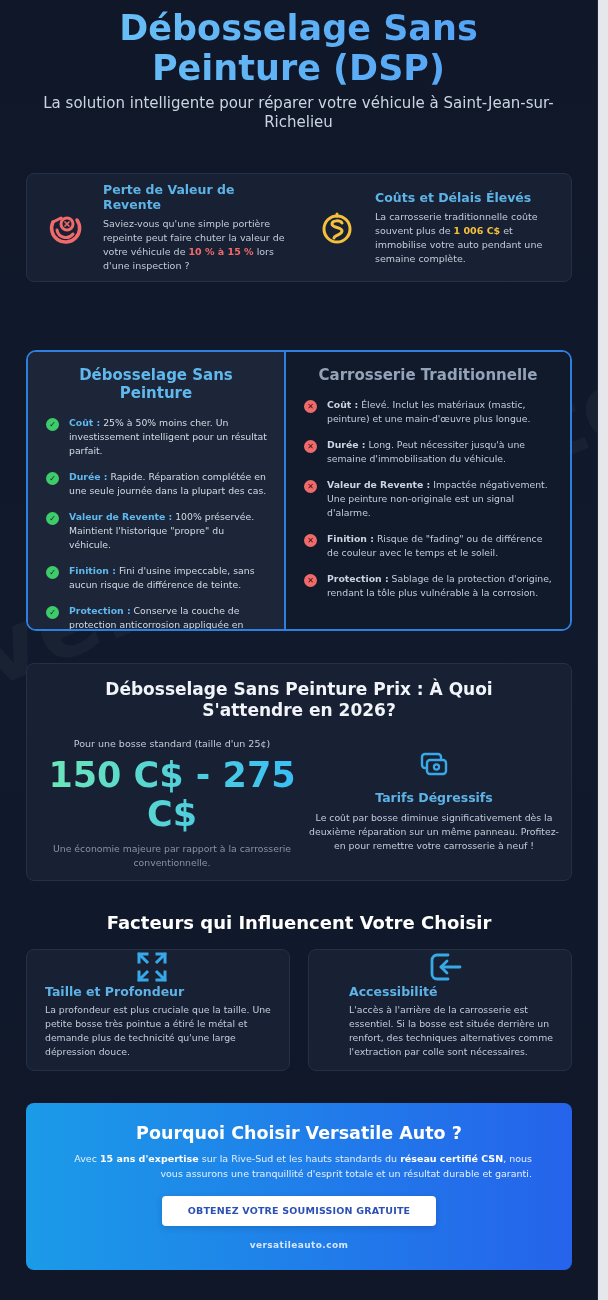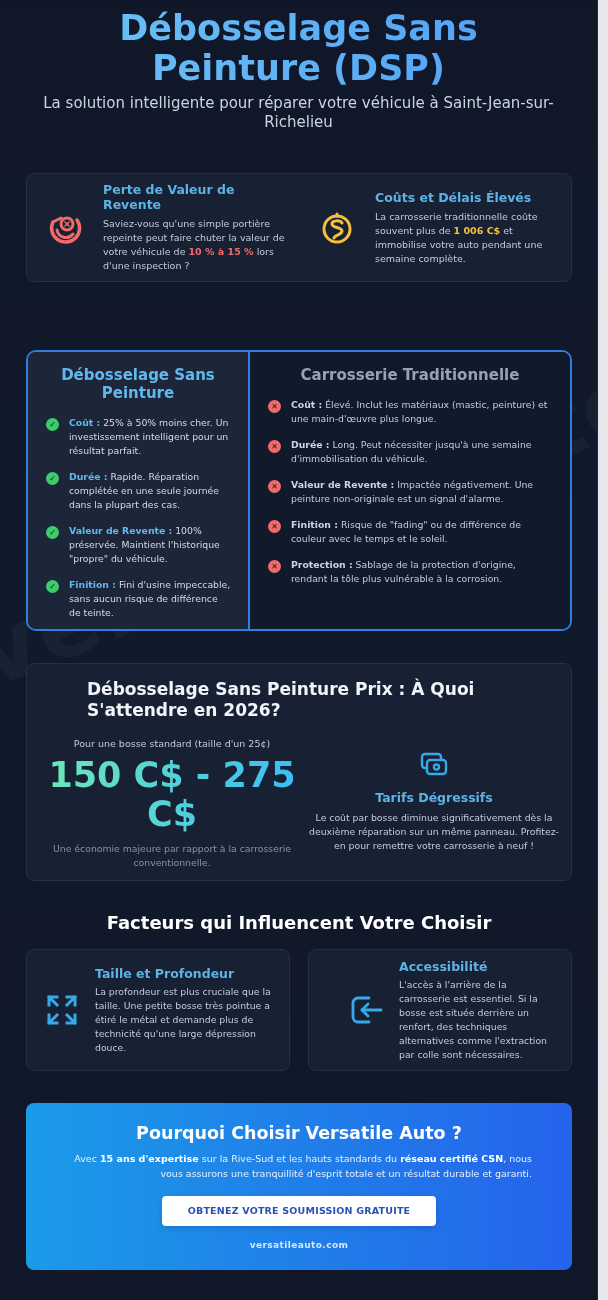--- a/index.html
+++ b/index.html
@@ -58,21 +58,21 @@
       position: absolute; left: 0; width: 598px; text-align: center;
       color: #ffffff; font-weight: bold; font-size: 18px;
     }
 
     .compare {
       position: absolute; left: 26px; top: 350px; width: 546px; height: 281px;
       border: 2px solid #2f7fe0; border-radius: 10px; overflow: hidden;
       display: flex;
     }
     .col { padding: 14px 16px 0 16px; }
-    .col.dsp { width: 222px; background: #1c2638; border-right: 2px solid #2f7fe0; }
+    .col.dsp { width: 258px; background: #1c2638; border-right: 2px solid #2f7fe0; }
     .col.trad { flex: 1; background: #111a2b; }
     .col h3 { text-align: center; font-size: 15px; font-weight: bold; margin-bottom: 14px; }
     .col.dsp h3 { color: #60b8ee; }
     .col.trad h3 { color: #94a3b8; }
     .item { display: flex; margin-bottom: 12px; }
     .item .badge {
       width: 13px; height: 13px; border-radius: 50%; flex: none;
       margin: 2px 10px 0 2px; font-size: 8px; line-height: 13px; text-align: center; font-weight: bold;
     }
     .badge.ok { background: #3ecb6a; color: #0f1729; }
@@ -81,41 +81,41 @@
     .col.trad .item p { color: #c3ccd8; }
     .item b { font-weight: bold; }
     .col.dsp .item b { color: #60b8ee; }
     .col.trad .item b { color: #cbd5e1; }
 
     .pricing {
       position: absolute; left: 26px; top: 663px; width: 546px; height: 218px;
       background: #182133; border: 1px solid #243046; border-radius: 8px;
     }
     .pricing h2 {
-      color: #f1f5f9; font-size: 17px; font-weight: bold;
+      text-align: center; color: #f1f5f9; font-size: 17px; font-weight: bold;
       line-height: 21px; margin-top: 15px; padding: 0 60px;
     }
     .price-left { position: absolute; left: 14px; top: 74px; width: 262px; text-align: center; }
     .price-left .caption { font-size: 9.5px; color: #c3ccd8; }
     .price-left .price {
       font-size: 35px; font-weight: bold; line-height: 39px; margin-top: 7px;
       background: linear-gradient(90deg, #6ee7b7, #38bdf8);
       -webkit-background-clip: text; background-clip: text;
       -webkit-text-fill-color: transparent; color: #5ad6c8;
     }
     .price-left .note { font-size: 9.3px; color: #8693a6; line-height: 14px; margin-top: 8px; padding: 0 4px; }
     .price-right { position: absolute; left: 280px; top: 86px; width: 254px; text-align: center; }
     .price-right .ic { width: 30px; height: 30px; margin: 0 auto; display: block; }
     .price-right h3 { color: #5db2e6; font-size: 12.5px; font-weight: bold; margin-top: 10px; }
     .price-right p { color: #c3ccd8; font-size: 9.3px; line-height: 14px; margin-top: 6px; }
 
     .factor {
       position: absolute; top: 949px; width: 264px; height: 122px;
       background: #182133; border: 1px solid #243046; border-radius: 8px;
-      display: flex; align-items: center; padding: 0 14px 0 18px;
+      display: flex; align-items: center; padding: 0 14px 0 18px; flex-direction: column;
     }
     .factor .ic { width: 34px; height: 34px; flex: none; margin-right: 16px; }
     .factor h3 { color: #5db2e6; font-size: 12.5px; font-weight: bold; margin-bottom: 4px; }
     .factor p { color: #c3ccd8; font-size: 9.3px; line-height: 14px; }
 
     .cta {
       position: absolute; left: 26px; top: 1103px; width: 546px; height: 167px;
       border-radius: 8px;
       background: linear-gradient(90deg, #1b9be8 0%, #2563eb 100%);
       text-align: center;

